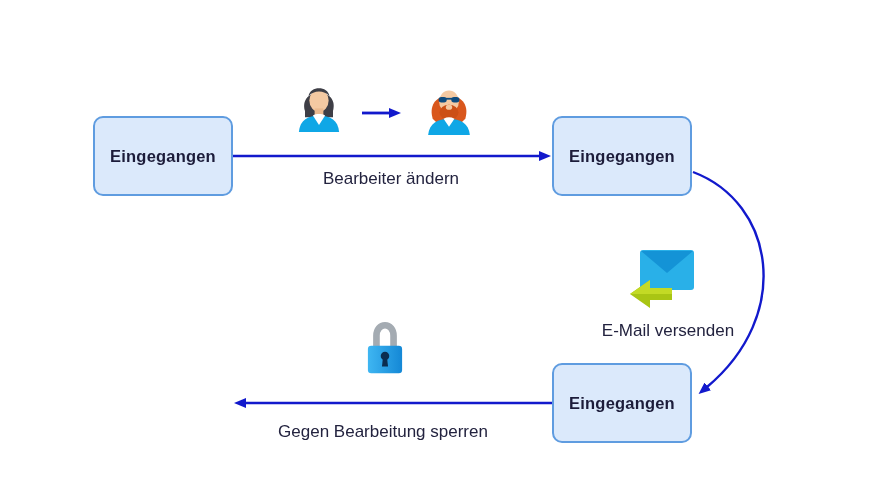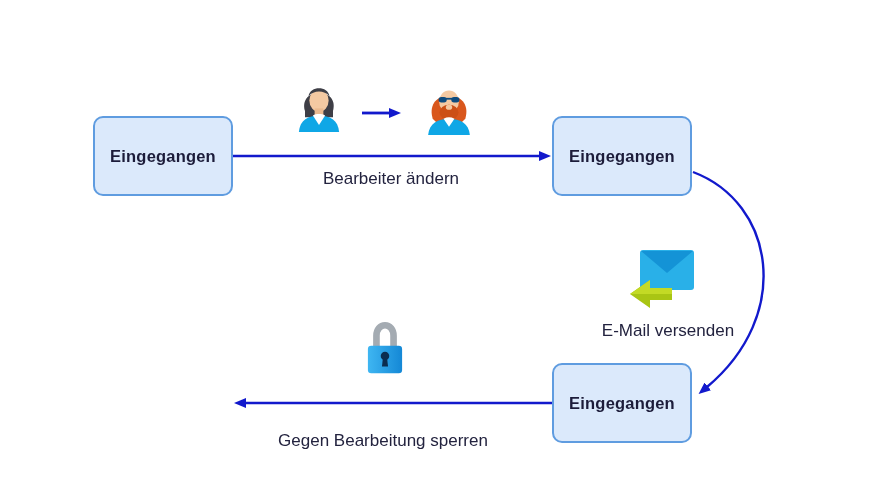--- a/index.html
+++ b/index.html
@@ -70,21 +70,21 @@
 
   <div class="node" style="left:552px; top:363px;">
     <span>Eingegangen</span>
   </div>
 
 
   <div class="edge-label" style="left:296px; top:169px; width:190px;">Bearbeiter ändern</div>
 
   <div class="edge-label" style="left:586px; top:321px; width:164px;">E-Mail versenden</div>
 
-  <div class="edge-label" style="left:272px; top:431px; width:222px;text-align:center;">Gegen Bearbeitung sperren</div>
+  <div class="edge-label" style="left:272px; top:422px; width:222px;text-align:center;">Gegen Bearbeitung sperren</div>
 
   <svg class="icon" style="left:291px; top:76px;" width="56" height="56" viewBox="0 0 64 64">
     <path d="M16 40 C 8 12 56 12 48 40 L48 47 L16 47 Z" fill="#3e3e46"></path>
     <ellipse cx="32" cy="28" rx="11" ry="13" fill="#f4c9a2"></ellipse>
     <path d="M20 23 C 22 11 42 11 44 23 C 38 16 26 16 20 23 Z" fill="#3e3e46"></path>
     <rect x="27" y="37" width="10" height="9" fill="#eab98f"></rect>
     <path d="M9 64 C 10 50 20 45 32 45 C 44 45 54 50 55 64 Z" fill="#0fa7e6"></path>
     <path d="M25 45 L32 56 L39 45 C 35 43 29 43 25 45 Z" fill="#ffffff"></path>
   </svg>
 

